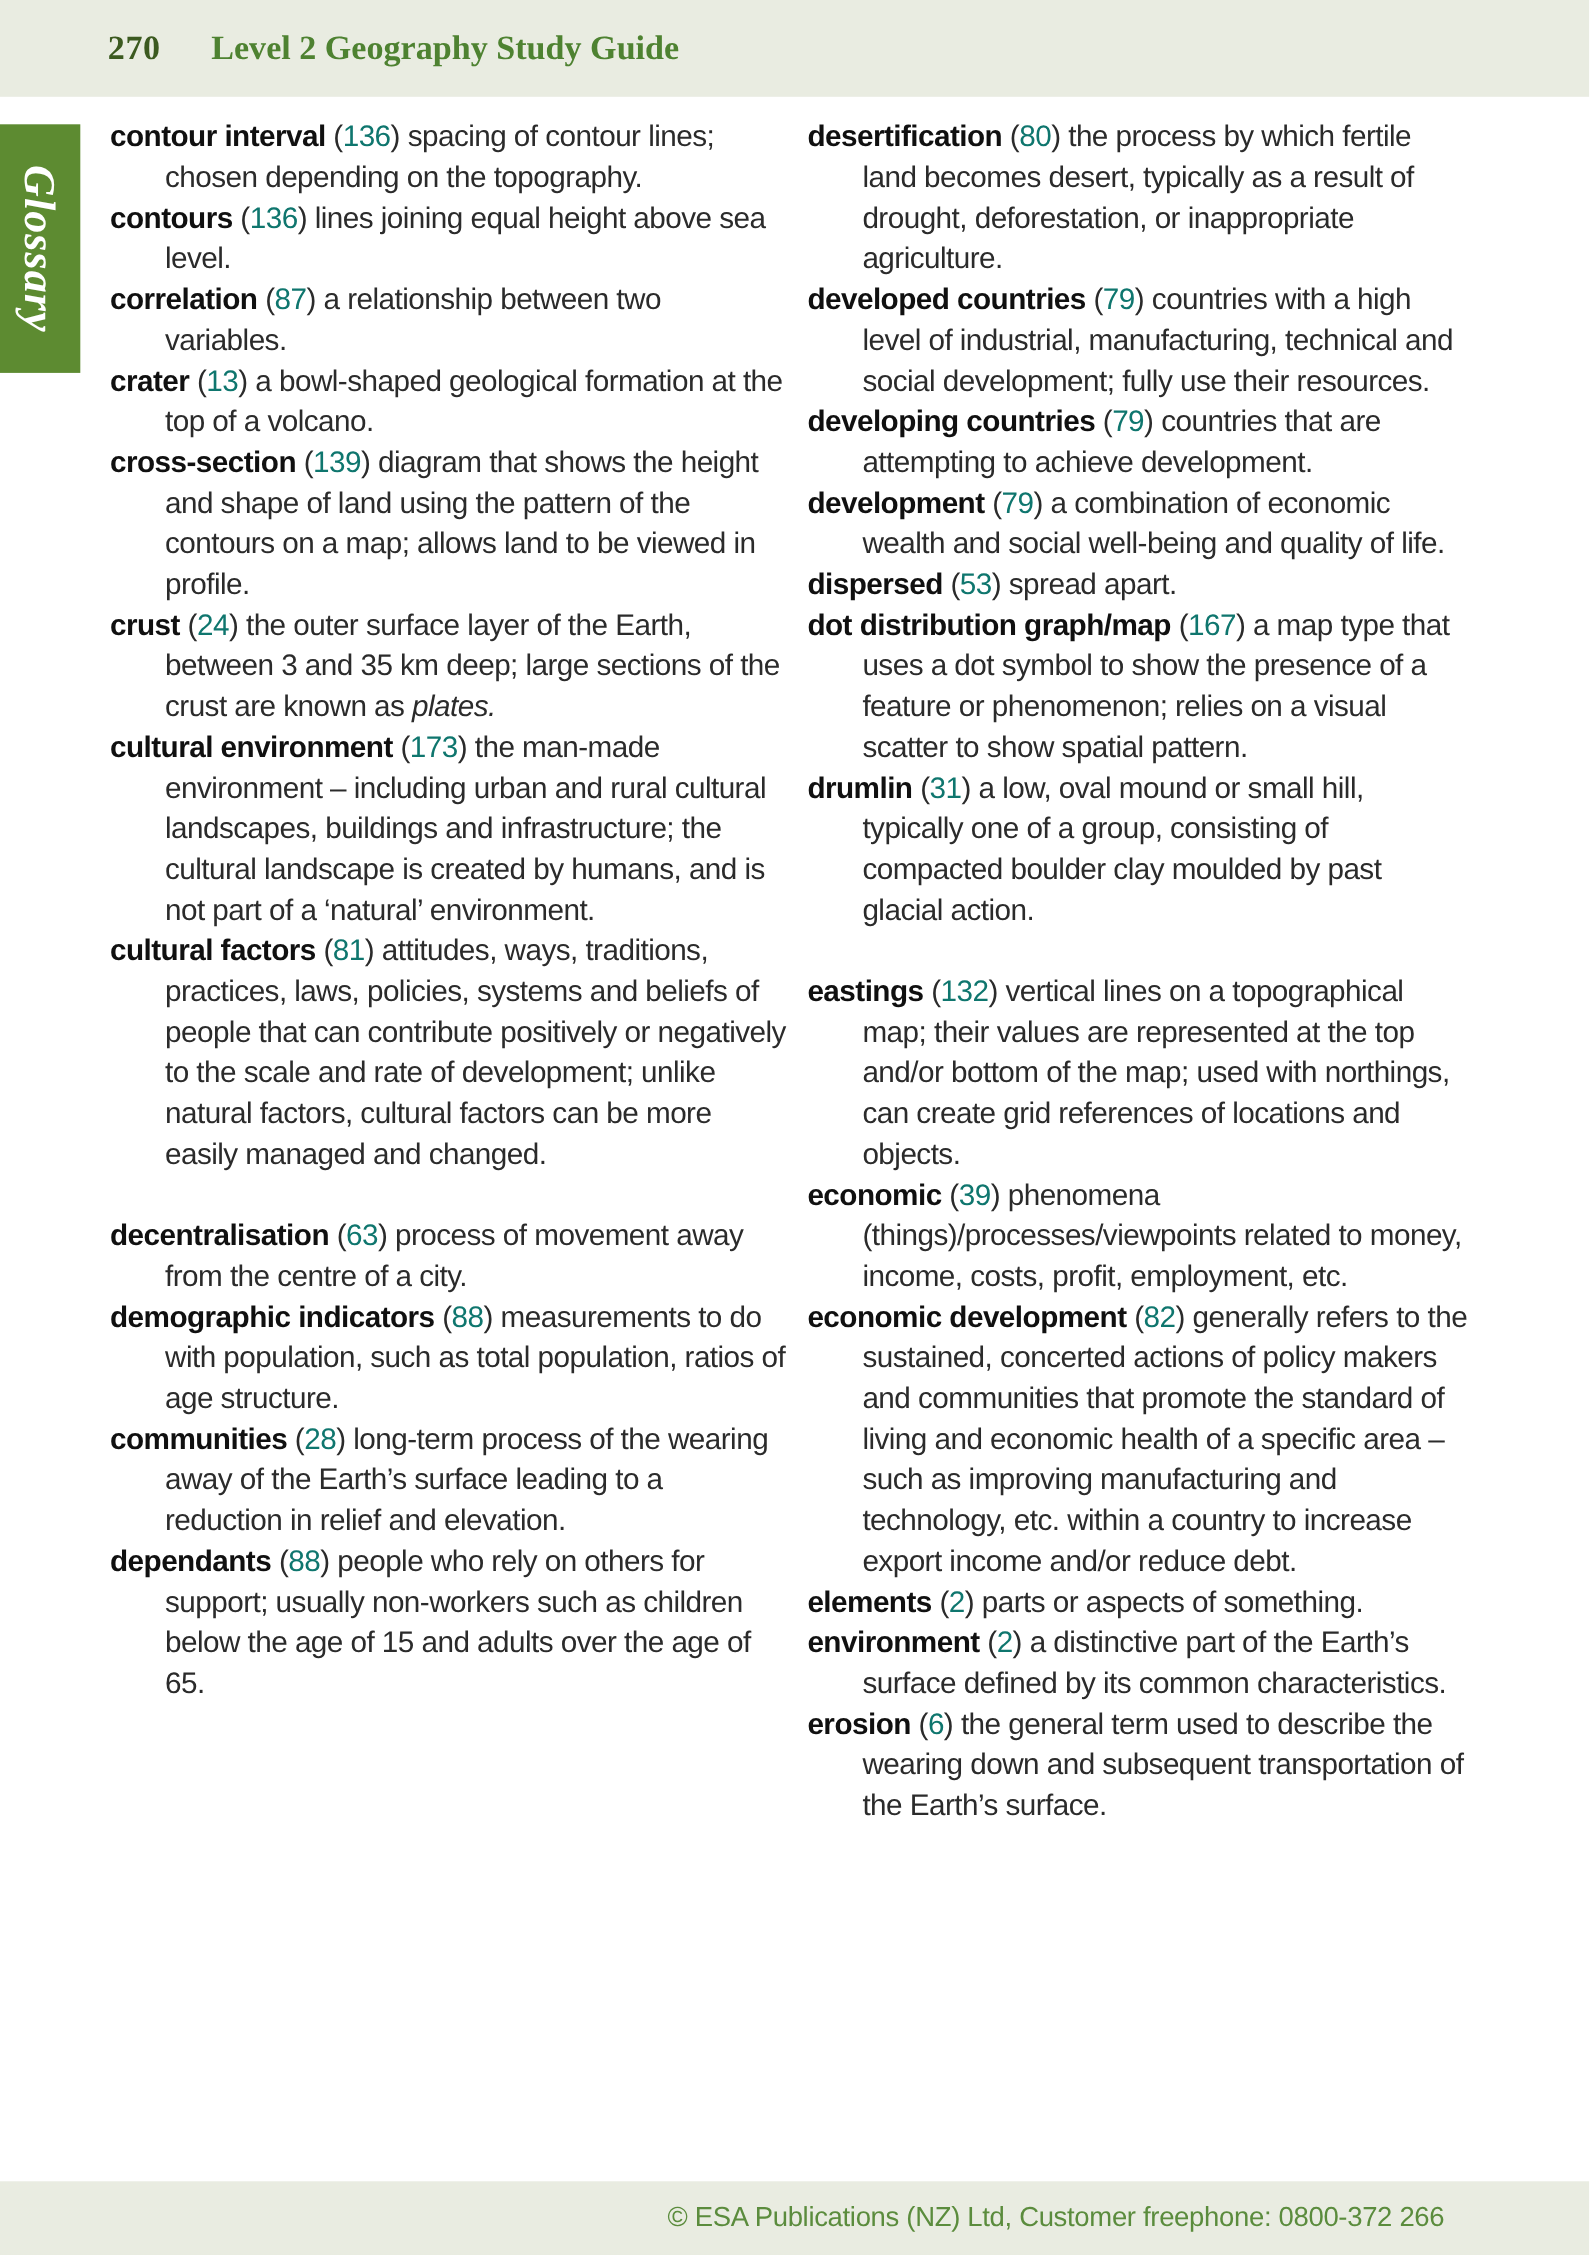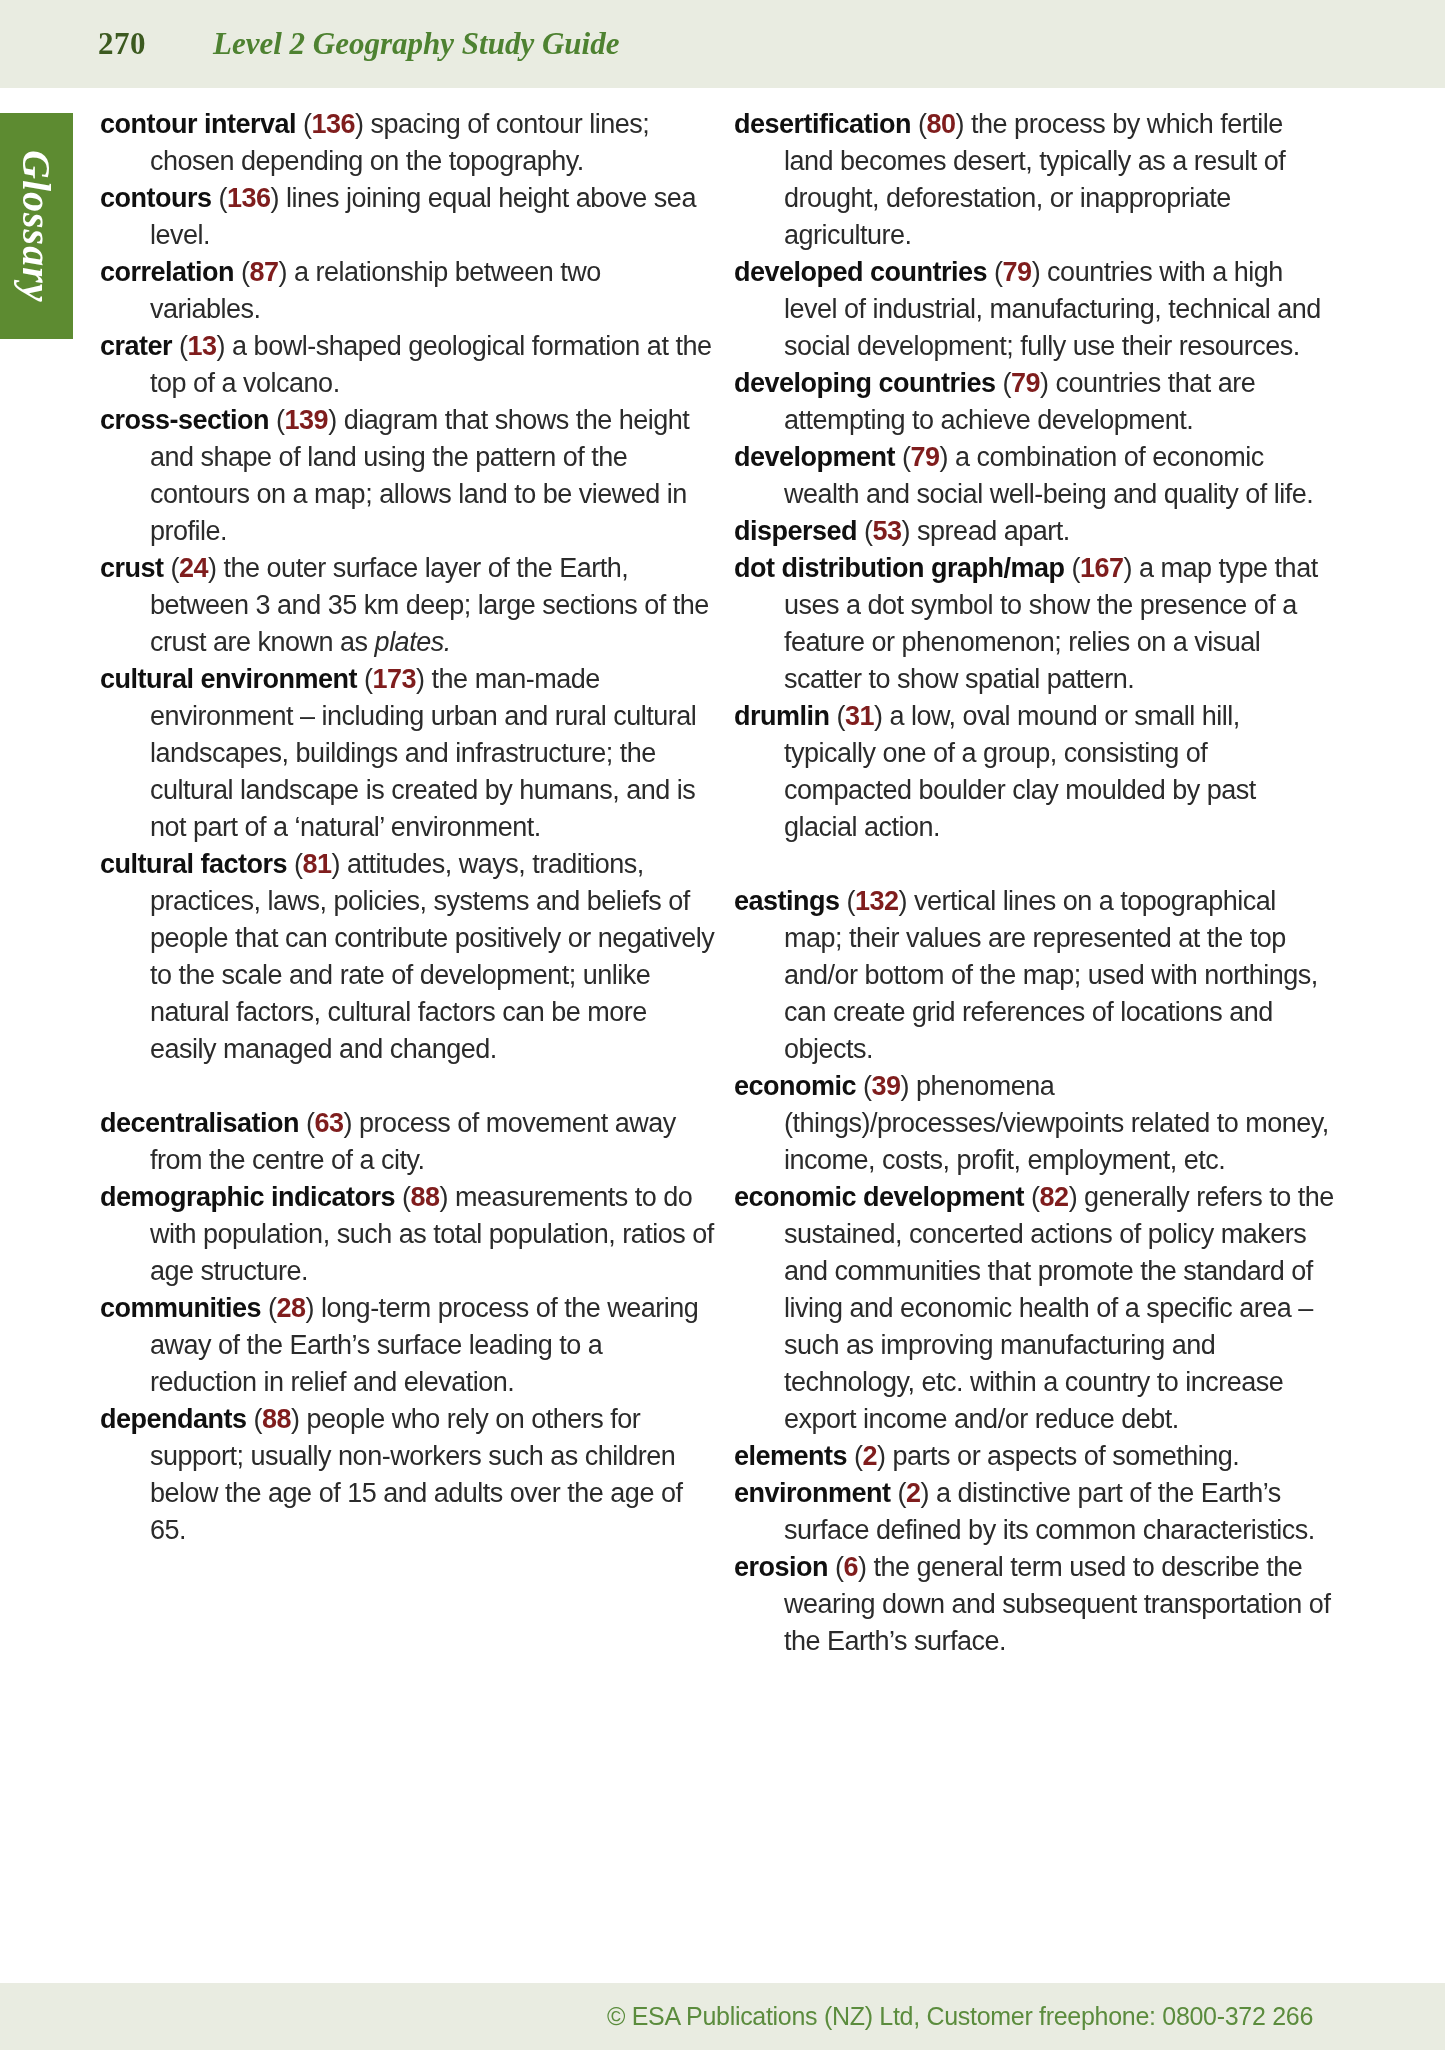--- a/index.html
+++ b/index.html
@@ -26,24 +26,23 @@
     text-align: right;
   }
   .page-number {
     font-family: "Liberation Serif", serif;
     font-weight: bold;
     font-size: 31px;
     color: #3c5a20;
     letter-spacing: 0.5px;
   }
   .book-title {
-    margin-left: 67px;
+    margin-left: 46px;
     font-family: "Liberation Serif", serif;
     font-weight: bold;
-    font-style: italic;
     font-size: 31px;
     color: #4e8231;
   }
 
   
   .side-tab {
     position: absolute;
     left: 0;
     top: 113px;
     width: 73px;
@@ -82,21 +81,21 @@
     margin: 0;
     padding-left: 50px;
     text-indent: -50px;
     font-size: 27px;
     line-height: 37px;
     letter-spacing: -0.5px;
     color: #2b2b2b;
   }
   p.entry.new-section { margin-top: 37px; }
   .term { font-weight: bold; color: #101010; }
-  .pg   { font-weight: bold; color: #7f1d1d; }
+  .pg   { font-weight: normal; color: #0f766e; }
   .ital { font-style: italic; }
 
   
   .footer-bar {
     position: absolute;
     bottom: 0; left: 0;
     width: 100%;
     height: 67px;
     background: #e9ece1;
     display: flex;

